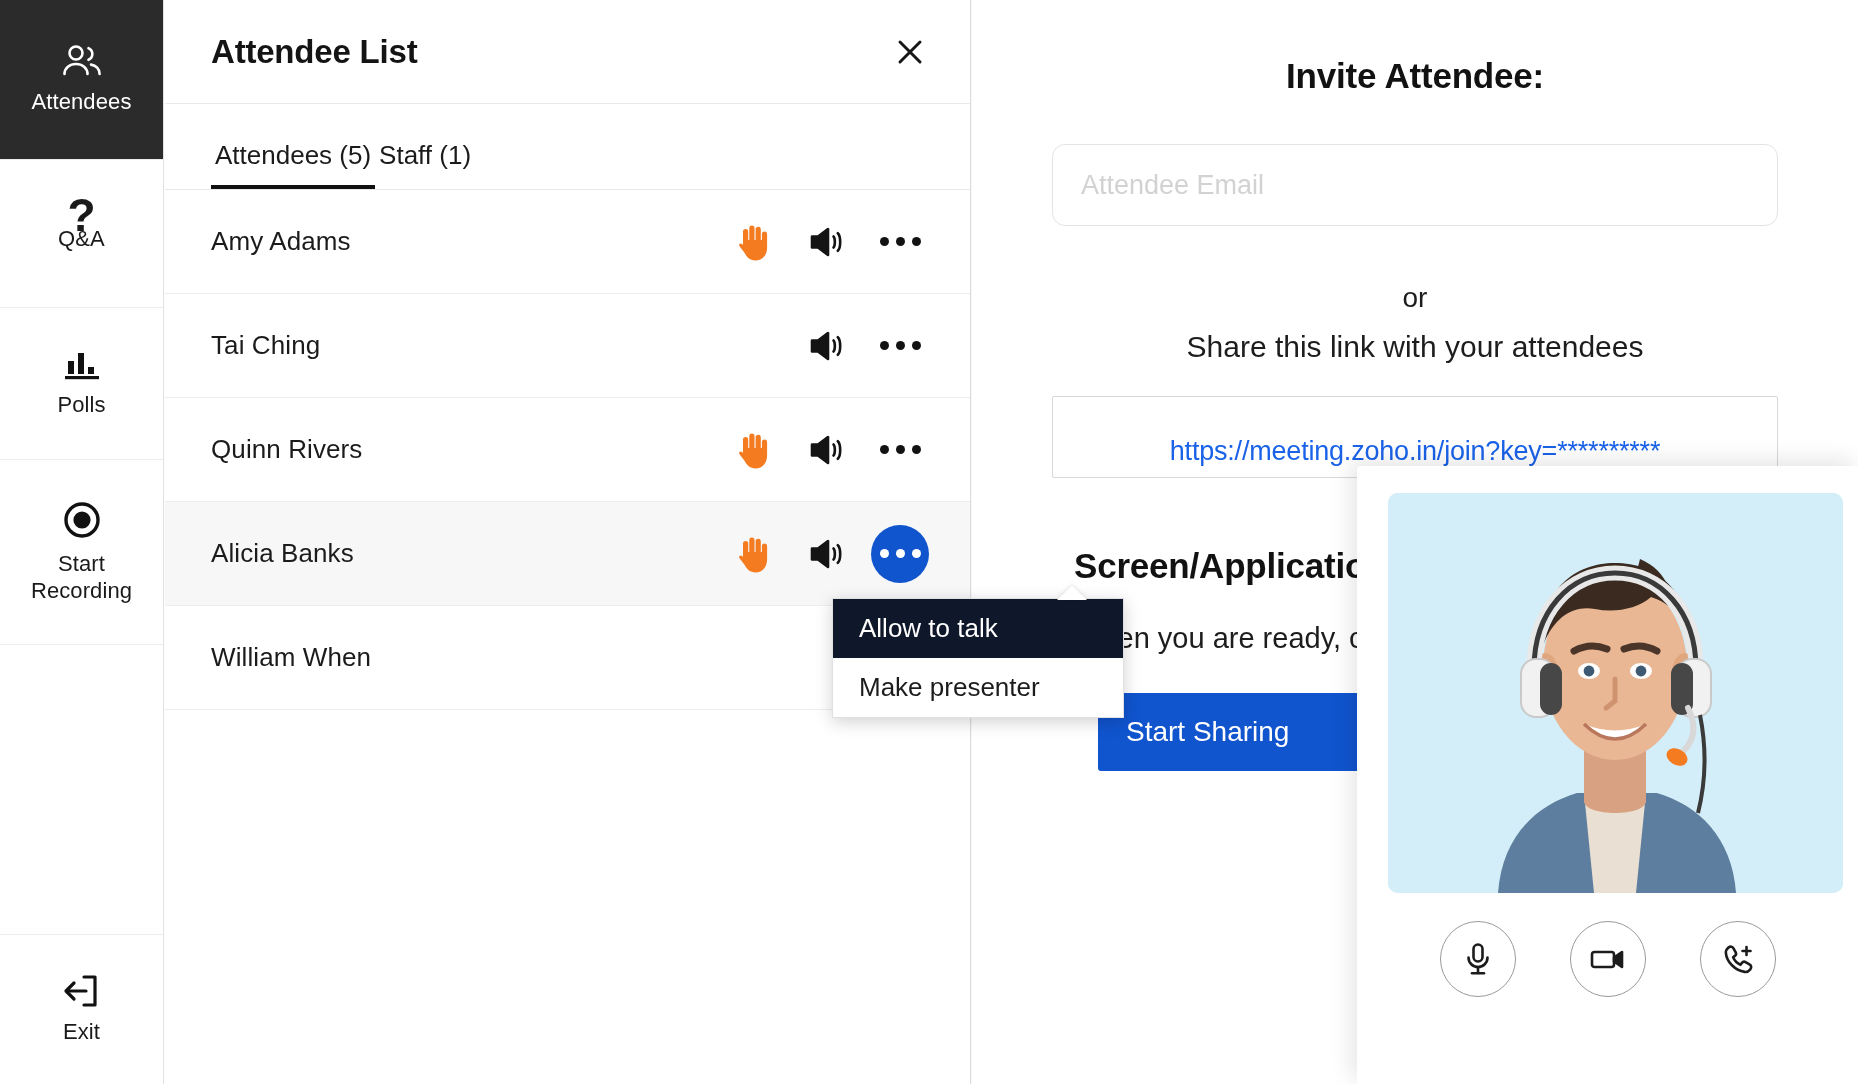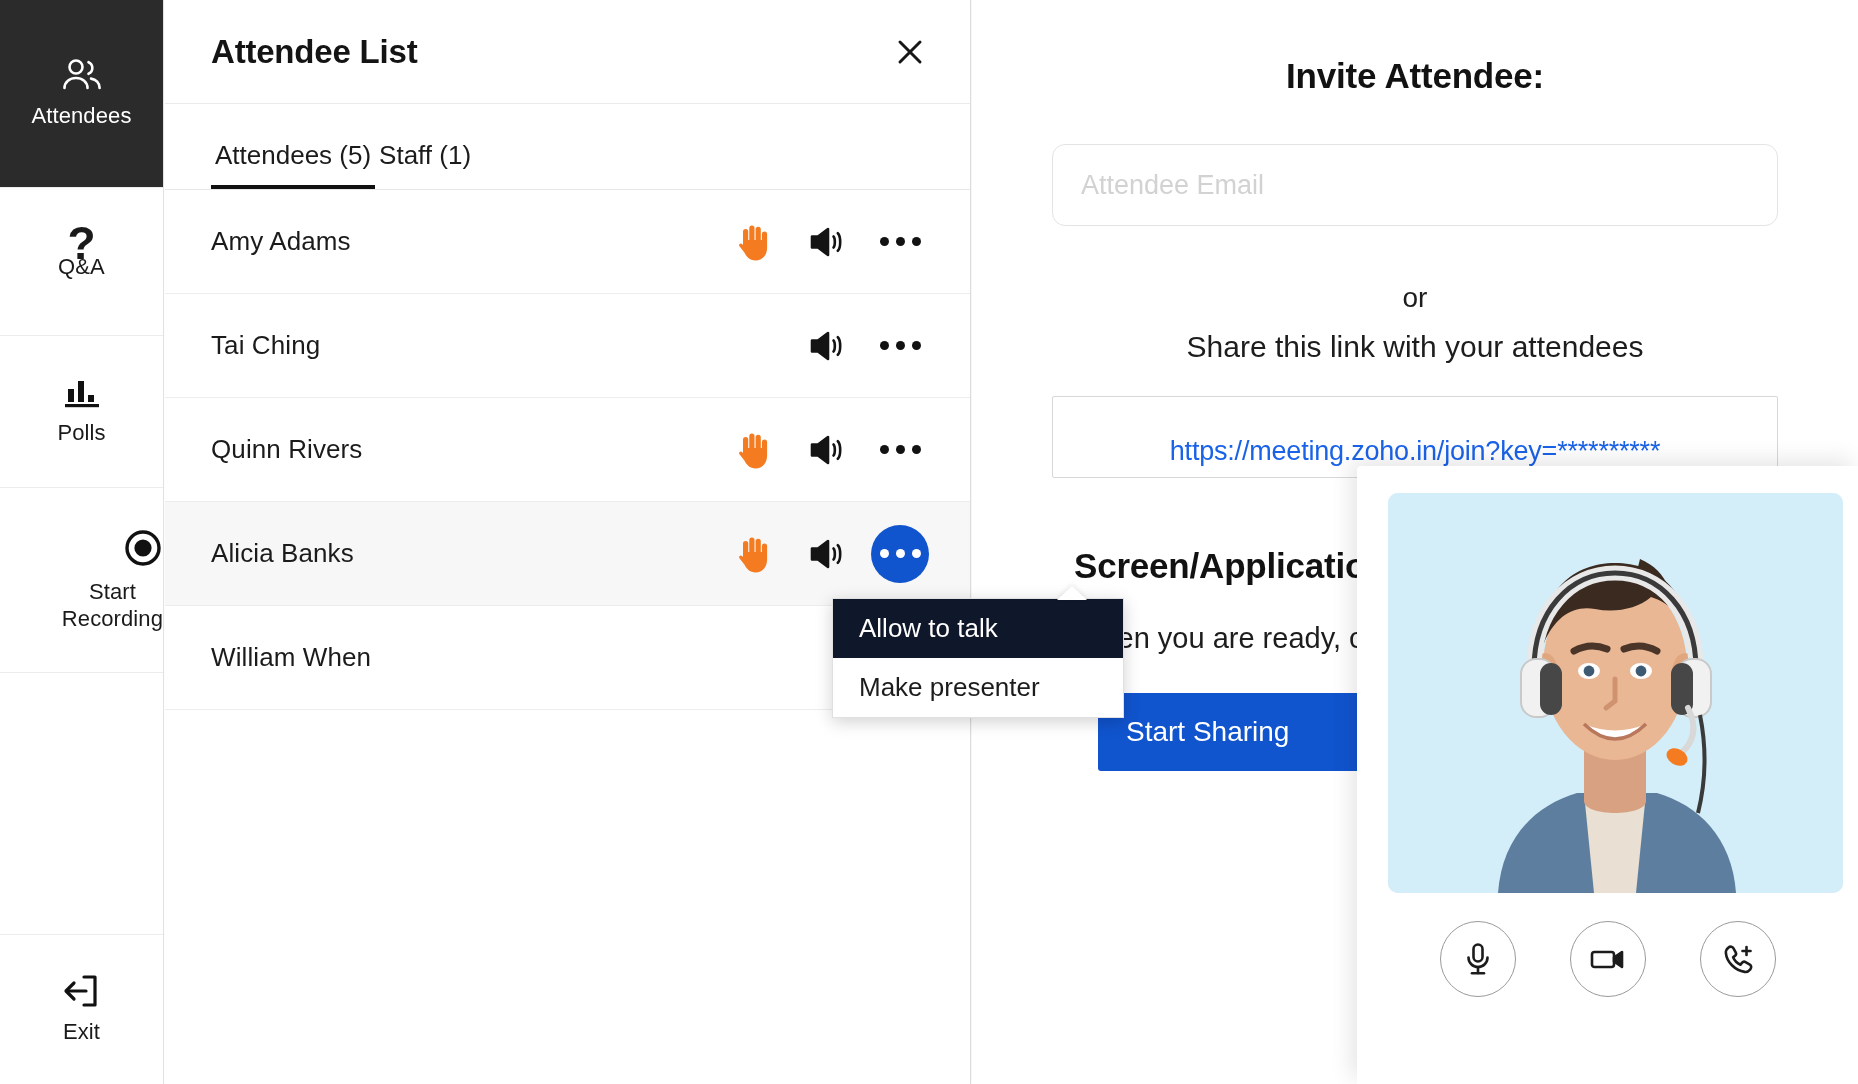--- a/index.html
+++ b/index.html
@@ -29,24 +29,24 @@
     border-bottom: 1px solid #ececec;
     cursor: pointer;
     user-select: none;
   }
   .side-item .side-ico { display: block; margin-bottom: 10px; line-height: 0; }
   .side-item .side-lbl {
     font-size: 22px; line-height: 27px; text-align: center;
     letter-spacing: .1px;
   }
   .side-item.active { background: #2b2b2b; color: #ffffff; }
-  .si-attendees { height: 188px; }
+  .si-attendees { height: 160px; }
   .si-qa        { height: 148px; }
   .si-polls     { height: 152px; }
-  .si-rec       { height: 185px; align-items: flex-end; }
+  .si-rec       { height: 185px; }
   .si-spacer    { flex: 1 1 auto; border-bottom: none; }
   .si-exit      { height: 150px; border-bottom: none; border-top: 1px solid #ececec;}
   .si-qmark { font-size: 46px; font-weight: bold; line-height: 40px; margin-bottom: 12px;}
 
   
   .panel {
     position: absolute; left: 165px; top: 0;
     width: 806px; height: 1084px;
     background: #ffffff;
     border-right: 1px solid #dcdcdc;

